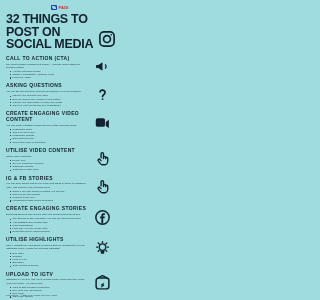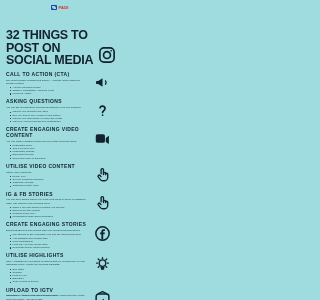--- a/index.html
+++ b/index.html
@@ -12,21 +12,21 @@
   }
   .poster{position:relative;width:120px;height:300px;box-sizing:border-box;padding:0 6px;}
 
   
   .logo-row{display:flex;justify-content:center;align-items:center;padding-top:3px;height:8px;}
   .logo{display:flex;align-items:center;gap:1px;}
   .logo-mark{width:6px;height:5px;background:#1b3fae;border-radius:1px;position:relative;}
   .logo-mark:after{content:"";position:absolute;left:1px;top:1px;width:4px;height:3px;background:#9fdcdf;border-radius:0 2px 0 2px;}
   .logo-text{font-size:4px;font-weight:bold;letter-spacing:.2px;color:#e2231a;}
 
-  .title-wrap{position:relative;margin-top:18px;}
+  .title-wrap{position:relative;margin-top:2px;}
   h1.title{
     margin:0;font-size:12.5px;line-height:12.6px;font-weight:bold;
     letter-spacing:-0.3px;color:#12232f;text-transform:uppercase;
     max-width:92px;
   }
   .ig-badge{position:absolute;right:-2px;bottom:-1px;}
 
   
   .section{position:relative;margin-top:4px;padding-right:26px;}
   .section.first{margin-top:5px;}

